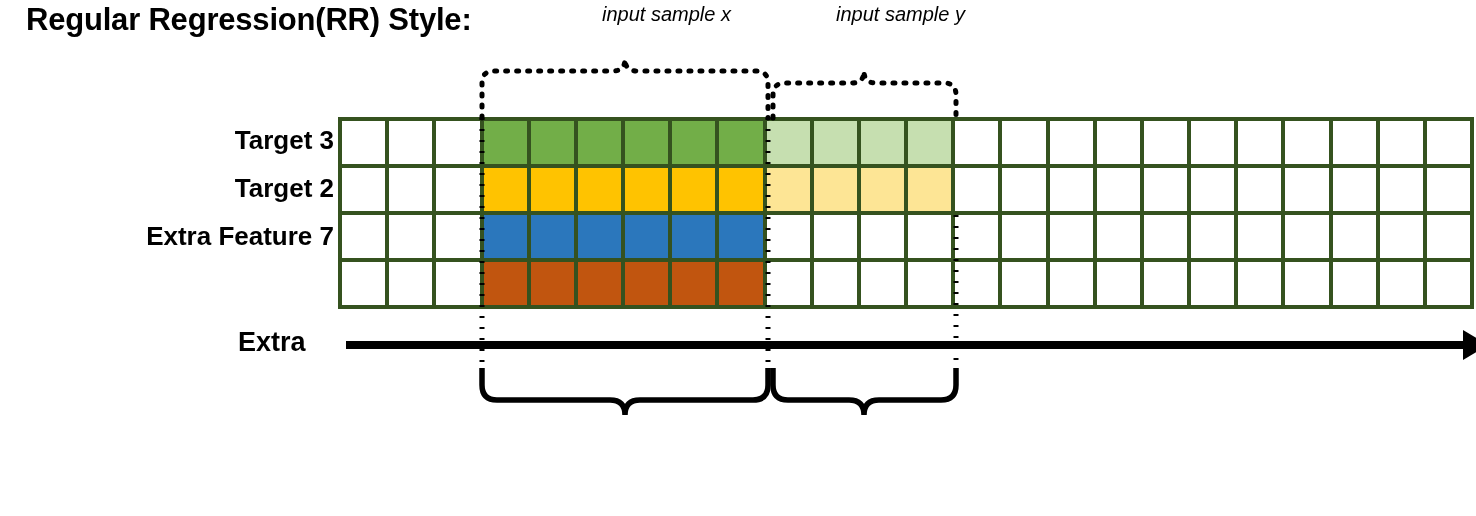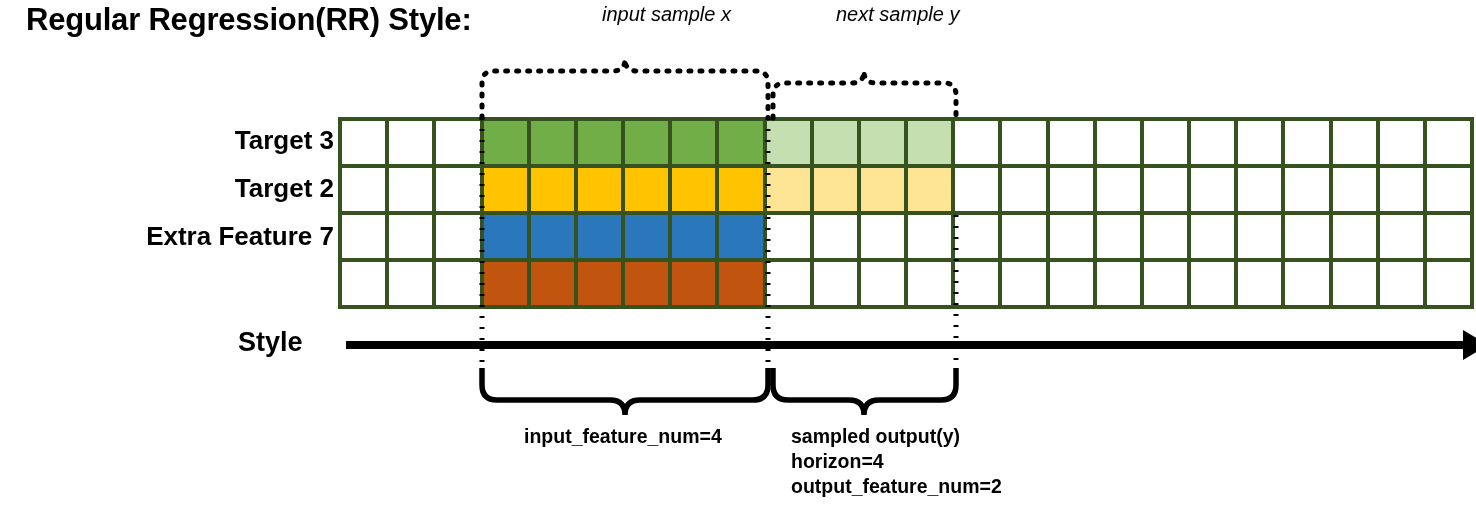--- a/index.html
+++ b/index.html
@@ -62,21 +62,21 @@
   svg.overlay{position:absolute;left:0;top:0;width:1476px;height:516px;pointer-events:none;}
 </style>
 </head>
 <body>
 
 <div id="stage">
 
   <div class="title">Regular Regression(RR) Style:</div>
 
   <div class="topnote" id="note-x">input sample x</div>
-  <div class="topnote" id="note-y">next sample y</div>
+  <div class="topnote" id="note-y">input sample y</div>
 
   <div class="rowlabel" style="top:125px">Target 3</div>
   <div class="rowlabel" style="top:173px">Target 2</div>
   <div class="rowlabel" style="top:221px">Extra Feature 7</div>
 
   <div id="grid">
       <div class="grow">
         <div class="cell" style="background: rgb(255, 255, 255);"></div>
         <div class="cell" style="background: rgb(255, 255, 255);"></div>
         <div class="cell" style="background: rgb(255, 255, 255);"></div>
@@ -175,31 +175,25 @@
         <div class="cell" style="background: rgb(255, 255, 255);"></div>
         <div class="cell" style="background: rgb(255, 255, 255);"></div>
         <div class="cell" style="background: rgb(255, 255, 255);"></div>
         <div class="cell" style="background: rgb(255, 255, 255);"></div>
         <div class="cell" style="background: rgb(255, 255, 255);"></div>
         <div class="cell" style="background: rgb(255, 255, 255);"></div>
         <div class="cell" style="background: rgb(255, 255, 255);"></div>
       </div>
     </div>
 
-  <div class="timelabel">Style</div>
+  <div class="timelabel">Extra</div>
 
   <div class="bottomtext" id="txt-in">
-    <div>input_feature_num=4</div>
   </div>
 
-  <div class="bottomtext" id="txt-out">
-    <div>sampled output(y)</div>
-    <div>horizon=4</div>
-    <div>output_feature_num=2</div>
-  </div>
 
   <svg class="overlay" viewBox="0 0 1476 516">
 
     <path d="M466,118 L466,83 Q466,71 478,71 L597,71 Q609,71 609,59 Q609,71 621,71 L740,71 Q752,71 752,83 L752,118" fill="none" stroke="#000" stroke-width="5" stroke-linecap="round" stroke-dasharray="2 9"></path>
 
     <path d="M757,118 L757,95 Q757,83 769,83 L836,83 Q848,83 848,71 Q848,83 860,83 L928,83 Q940,83 940,95 L940,118" fill="none" stroke="#000" stroke-width="5" stroke-linecap="round" stroke-dasharray="2 9"></path>
 
     <line x1="466" y1="118" x2="466" y2="368" stroke="#000" stroke-width="5" stroke-dasharray="2 9"></line>
     <line x1="752" y1="118" x2="752" y2="368" stroke="#000" stroke-width="5" stroke-dasharray="2 9"></line>
     <line x1="940" y1="215" x2="940" y2="368" stroke="#000" stroke-width="5" stroke-dasharray="2 9"></line>

